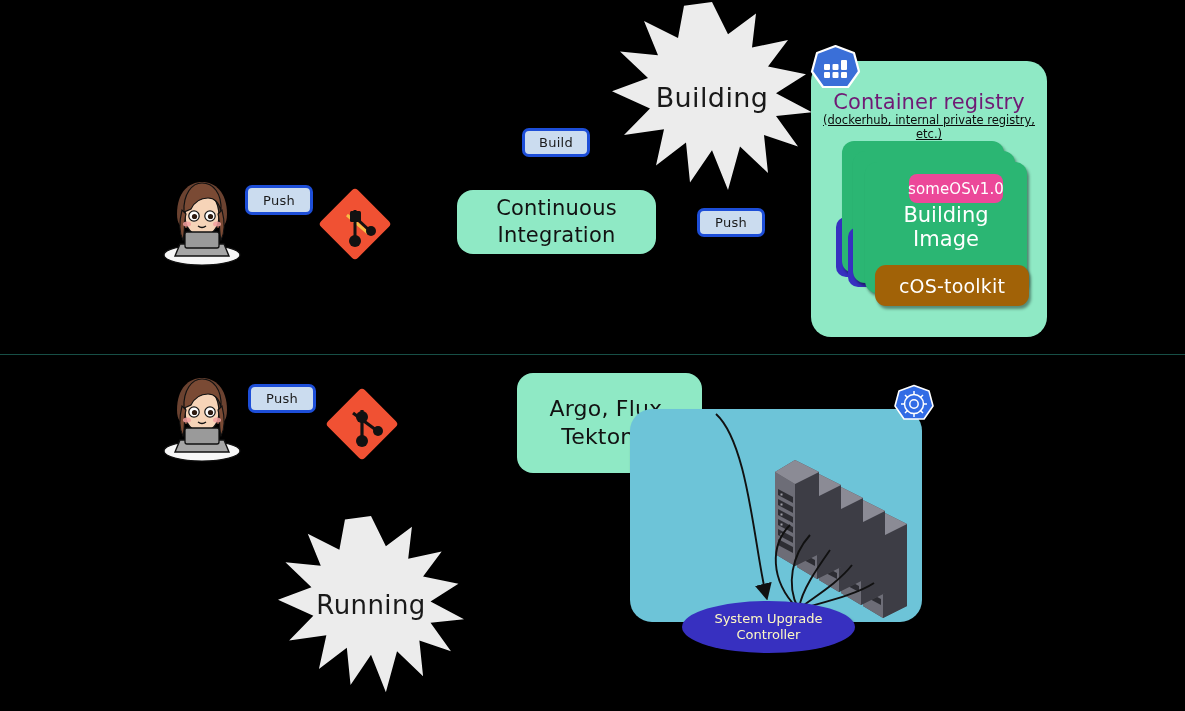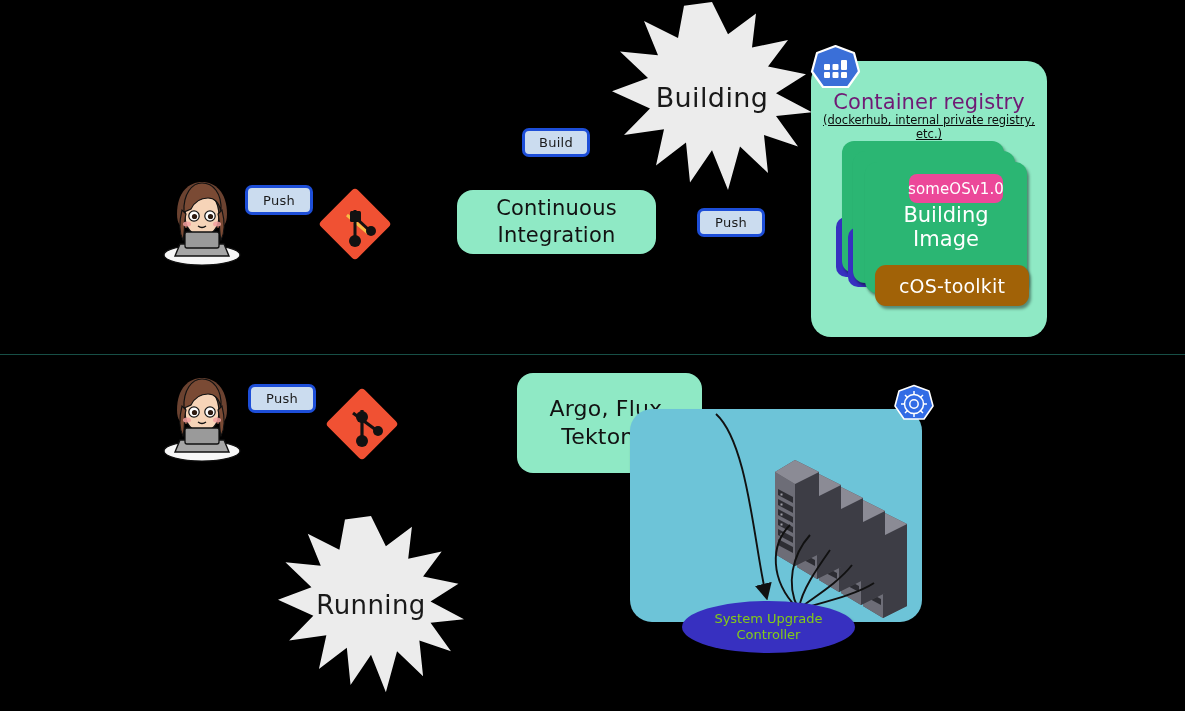--- a/index.html
+++ b/index.html
@@ -132,21 +132,21 @@
   .cluster{
     left:630px;top:409px;width:292px;height:213px;
     background:#6dc4d8;border-radius:22px;
     box-shadow:3px 4px 4px rgba(0,0,0,.45);
   }
   .k8s-icon{position:absolute;right:-14px;top:-25px;width:44px;height:44px;}
   .suc{
     left:682px;top:601px;width:173px;height:52px;
     background:#3730c0;border-radius:50%/50%;
     display:flex;align-items:center;justify-content:center;text-align:center;
-    color:#84cc16;font-size:13px;line-height:1.25;
+    color:#fef9c3;font-size:13px;line-height:1.25;
     box-shadow:2px 3px 3px rgba(0,0,0,.4);
   }
   .wires{left:630px;top:395px;width:300px;height:245px;pointer-events:none;}
 
   
   .avatar{width:78px;height:90px;}
   .av1{left:163px;top:176px;}
   .av2{left:163px;top:372px;}
   .gitlogo{width:78px;height:78px;}
   .git1{left:316px;top:185px;}

